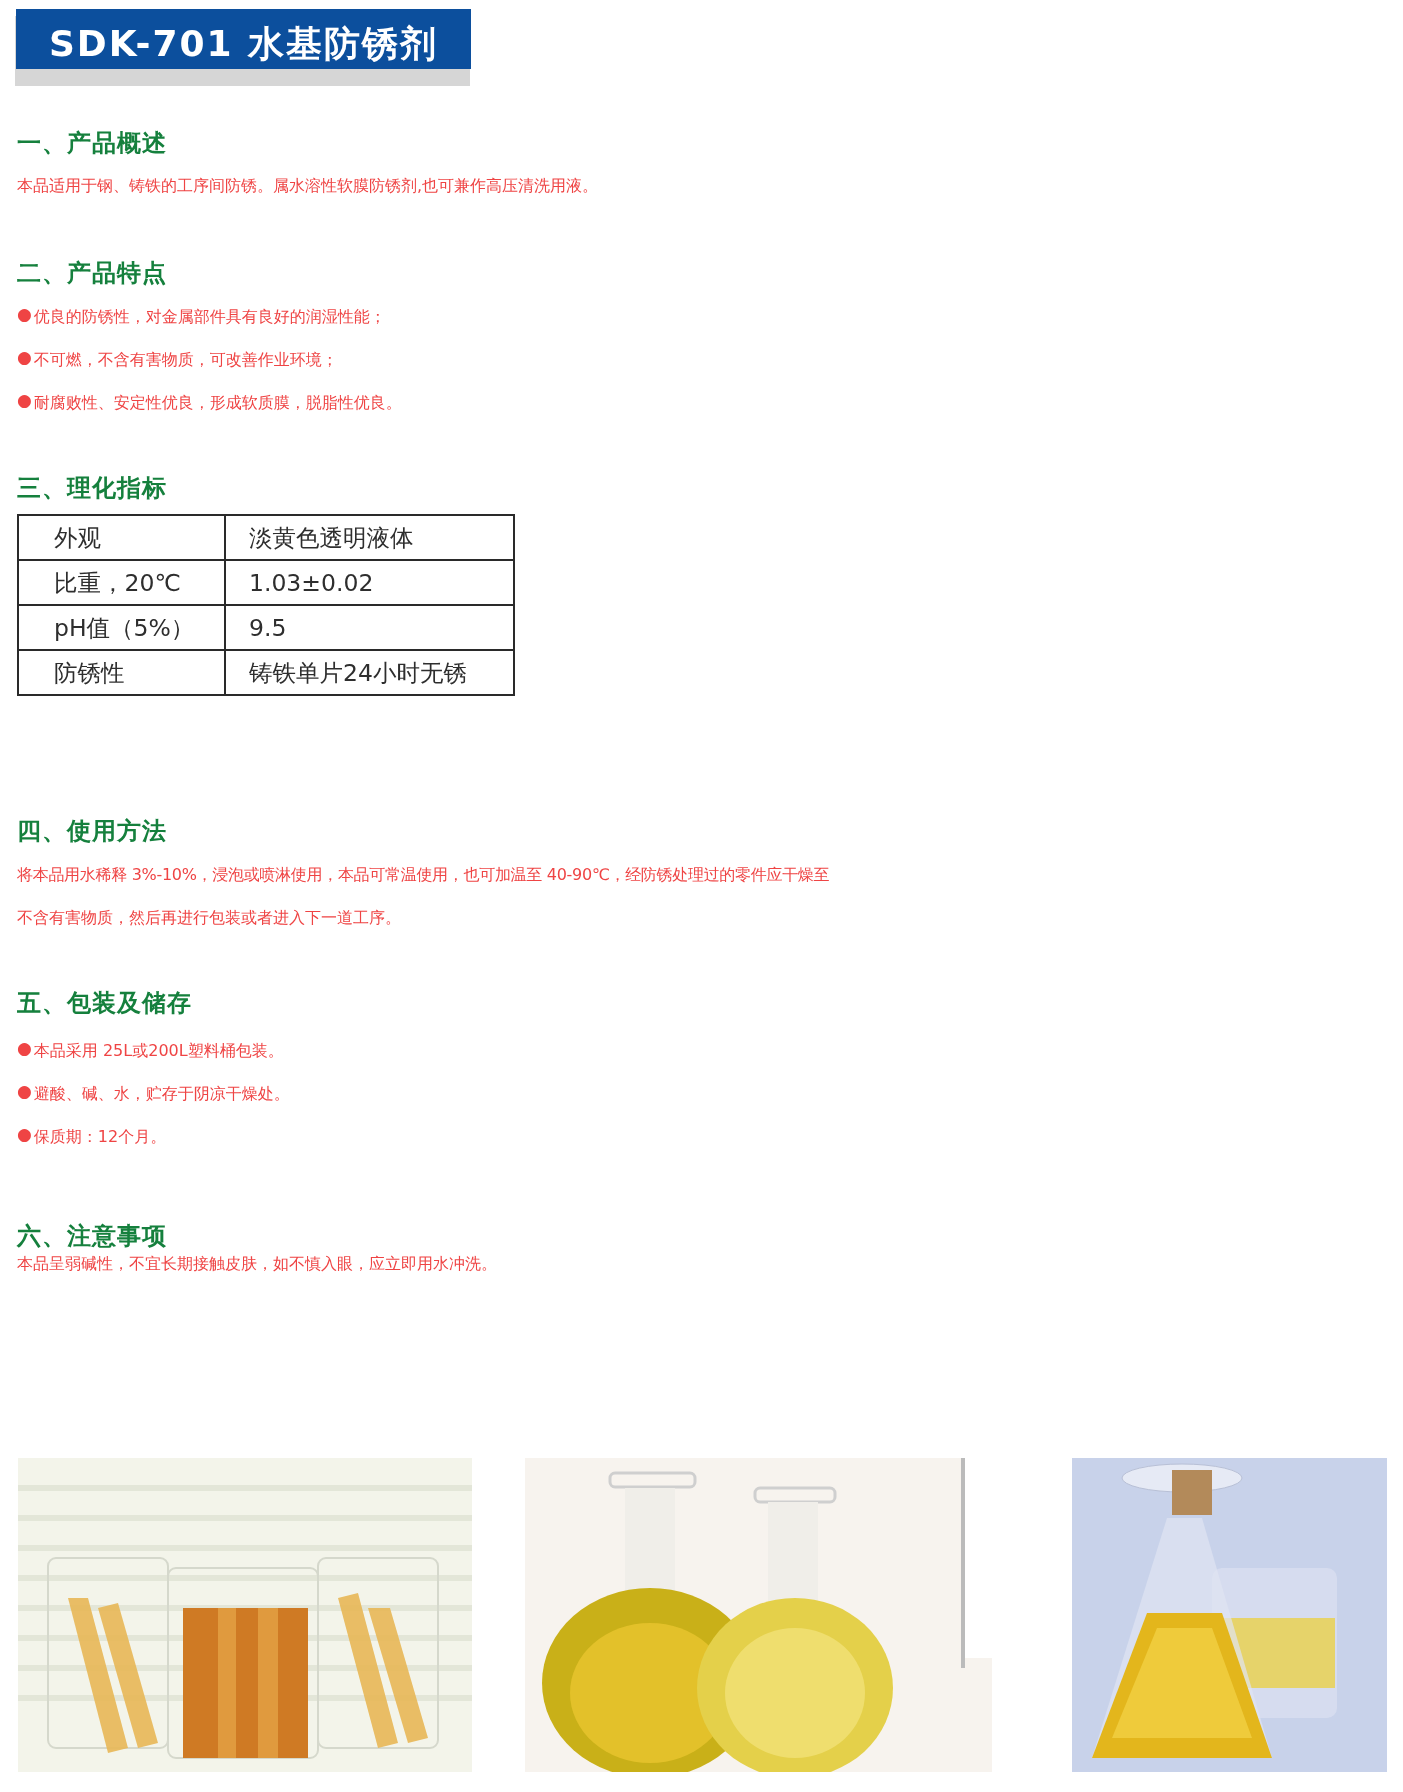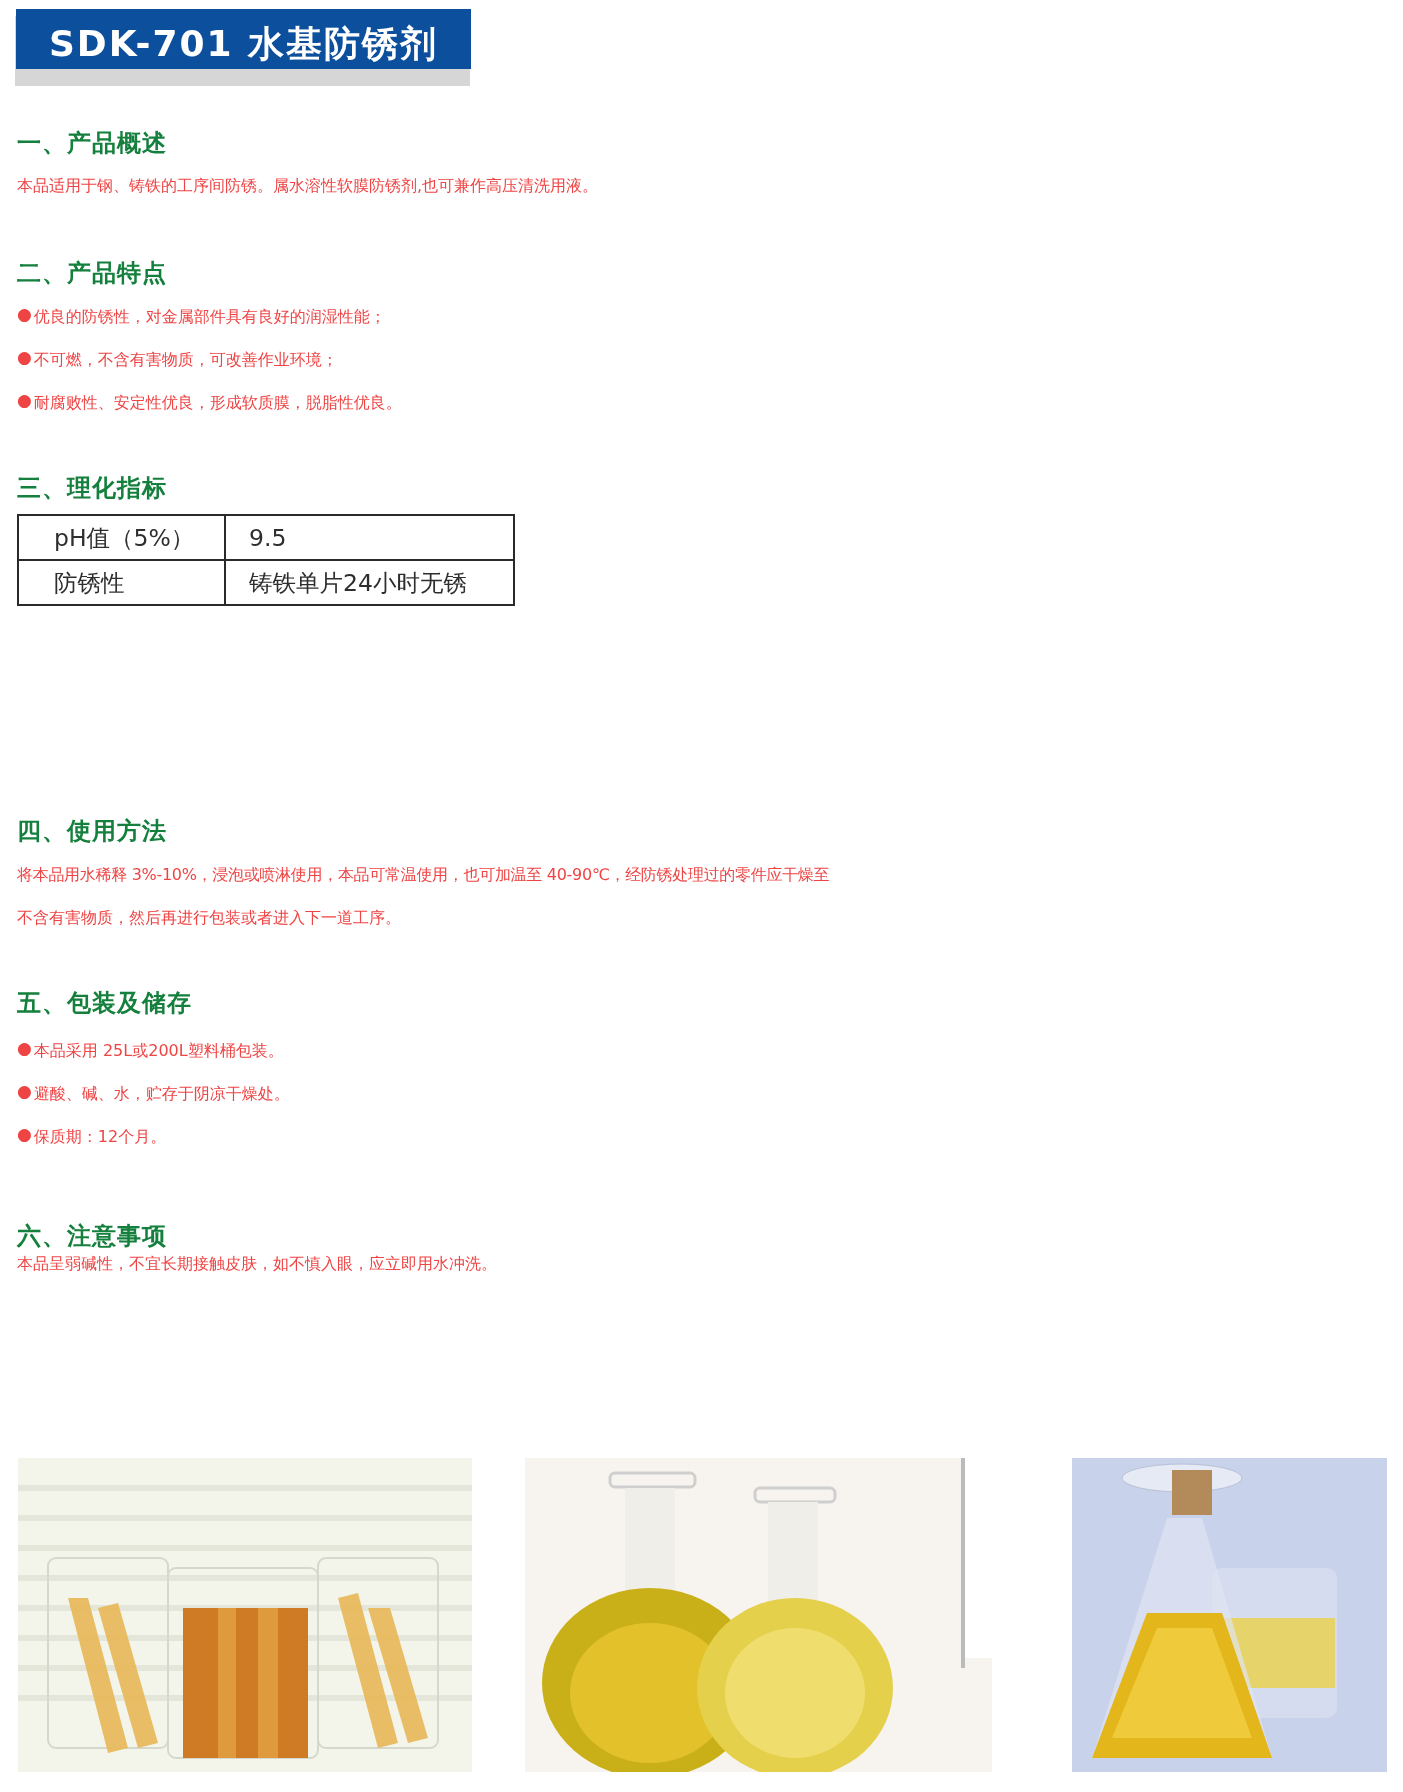--- a/index.html
+++ b/index.html
@@ -29,20 +29,28 @@
 <div class="p" style="top:171px">本品适用于钢、铸铁的工序间防锈。属水溶性软膜防锈剂,也可兼作高压清洗用液。</div>
 
 <div class="h" style="top:258px">二、产品特点</div>
 <div class="p bullet" style="top:299px">优良的防锈性，对金属部件具有良好的润湿性能；</div>
 <div class="p bullet" style="top:342px">不可燃，不含有害物质，可改善作业环境；</div>
 <div class="p bullet" style="top:385px">耐腐败性、安定性优良，形成软质膜，脱脂性优良。</div>
 
 <div class="h" style="top:473px">三、理化指标</div>
 <table class="spec">
   <tbody>
+      <tr>
+    <td class="k">外观</td>
+    <td class="v">淡黄色透明液体</td>
+  </tr>
+  <tr>
+    <td class="k">比重，20℃</td>
+    <td class="v">1.03±0.02</td>
+  </tr>
   <tr>
     <td class="k">pH值（5%）</td>
     <td class="v">9.5</td>
   </tr>
   <tr>
     <td class="k">防锈性</td>
     <td class="v">铸铁单片24小时无锈</td>
   </tr>
 </tbody>
   </table>

